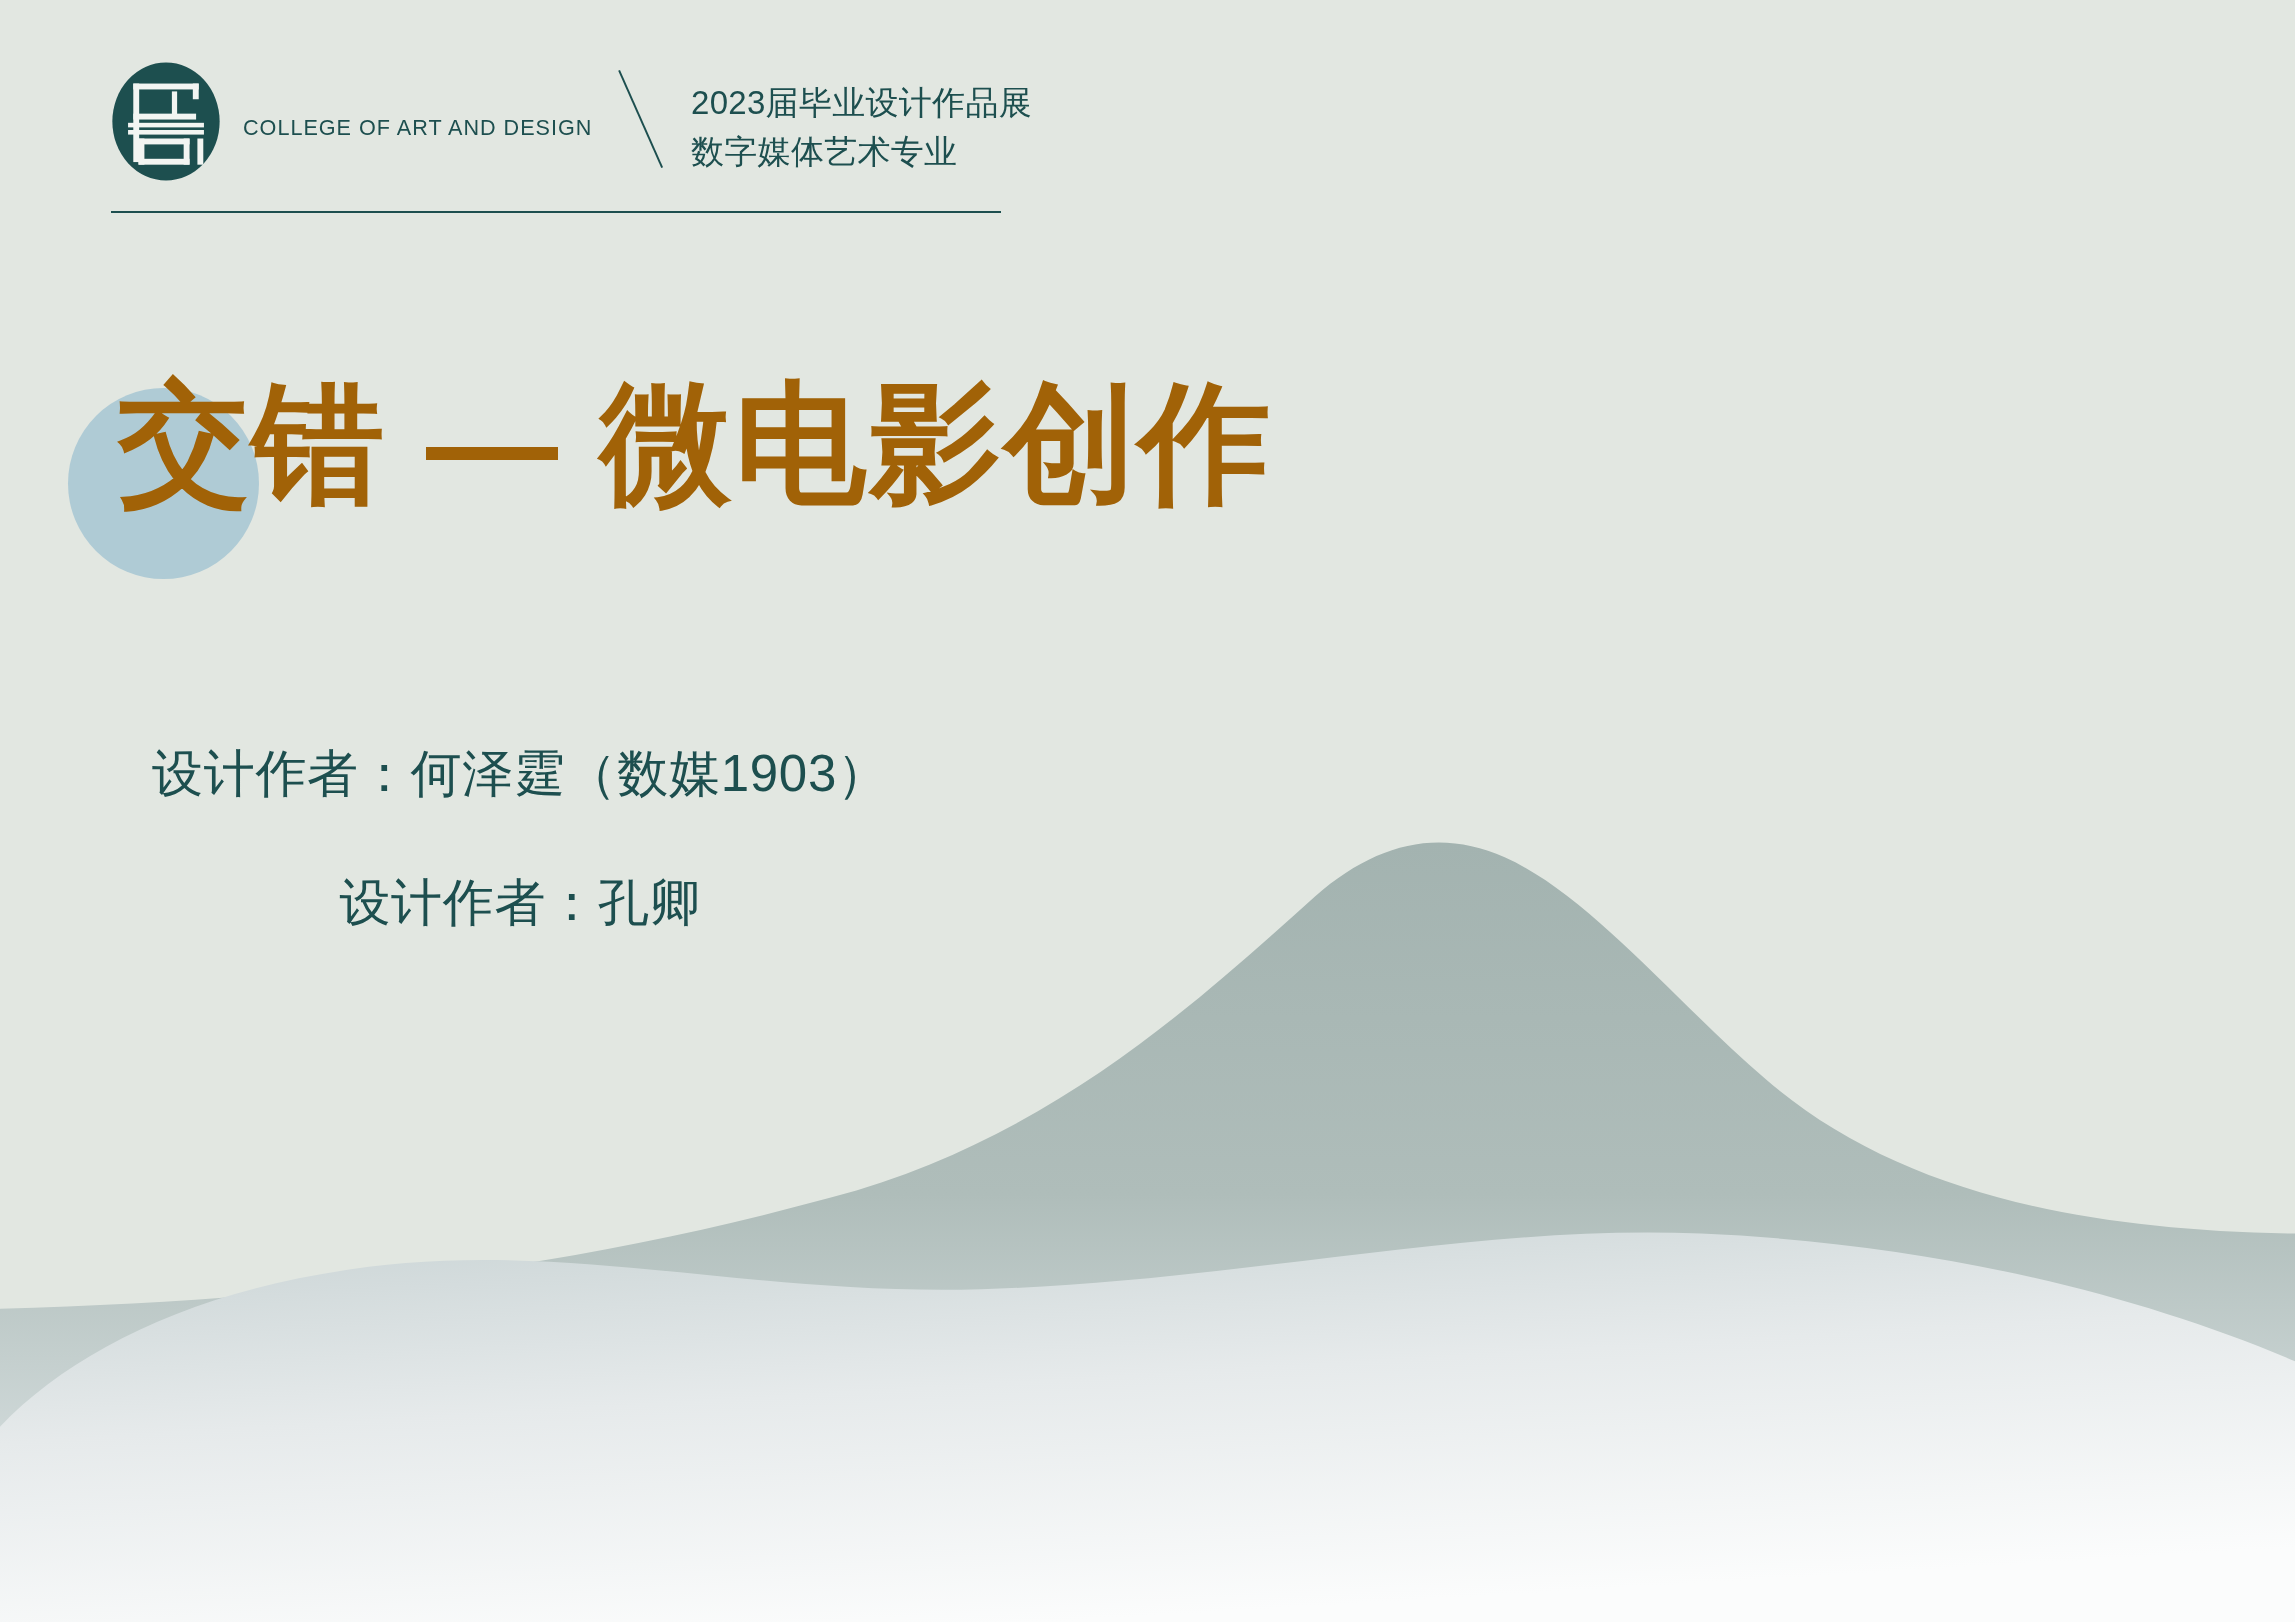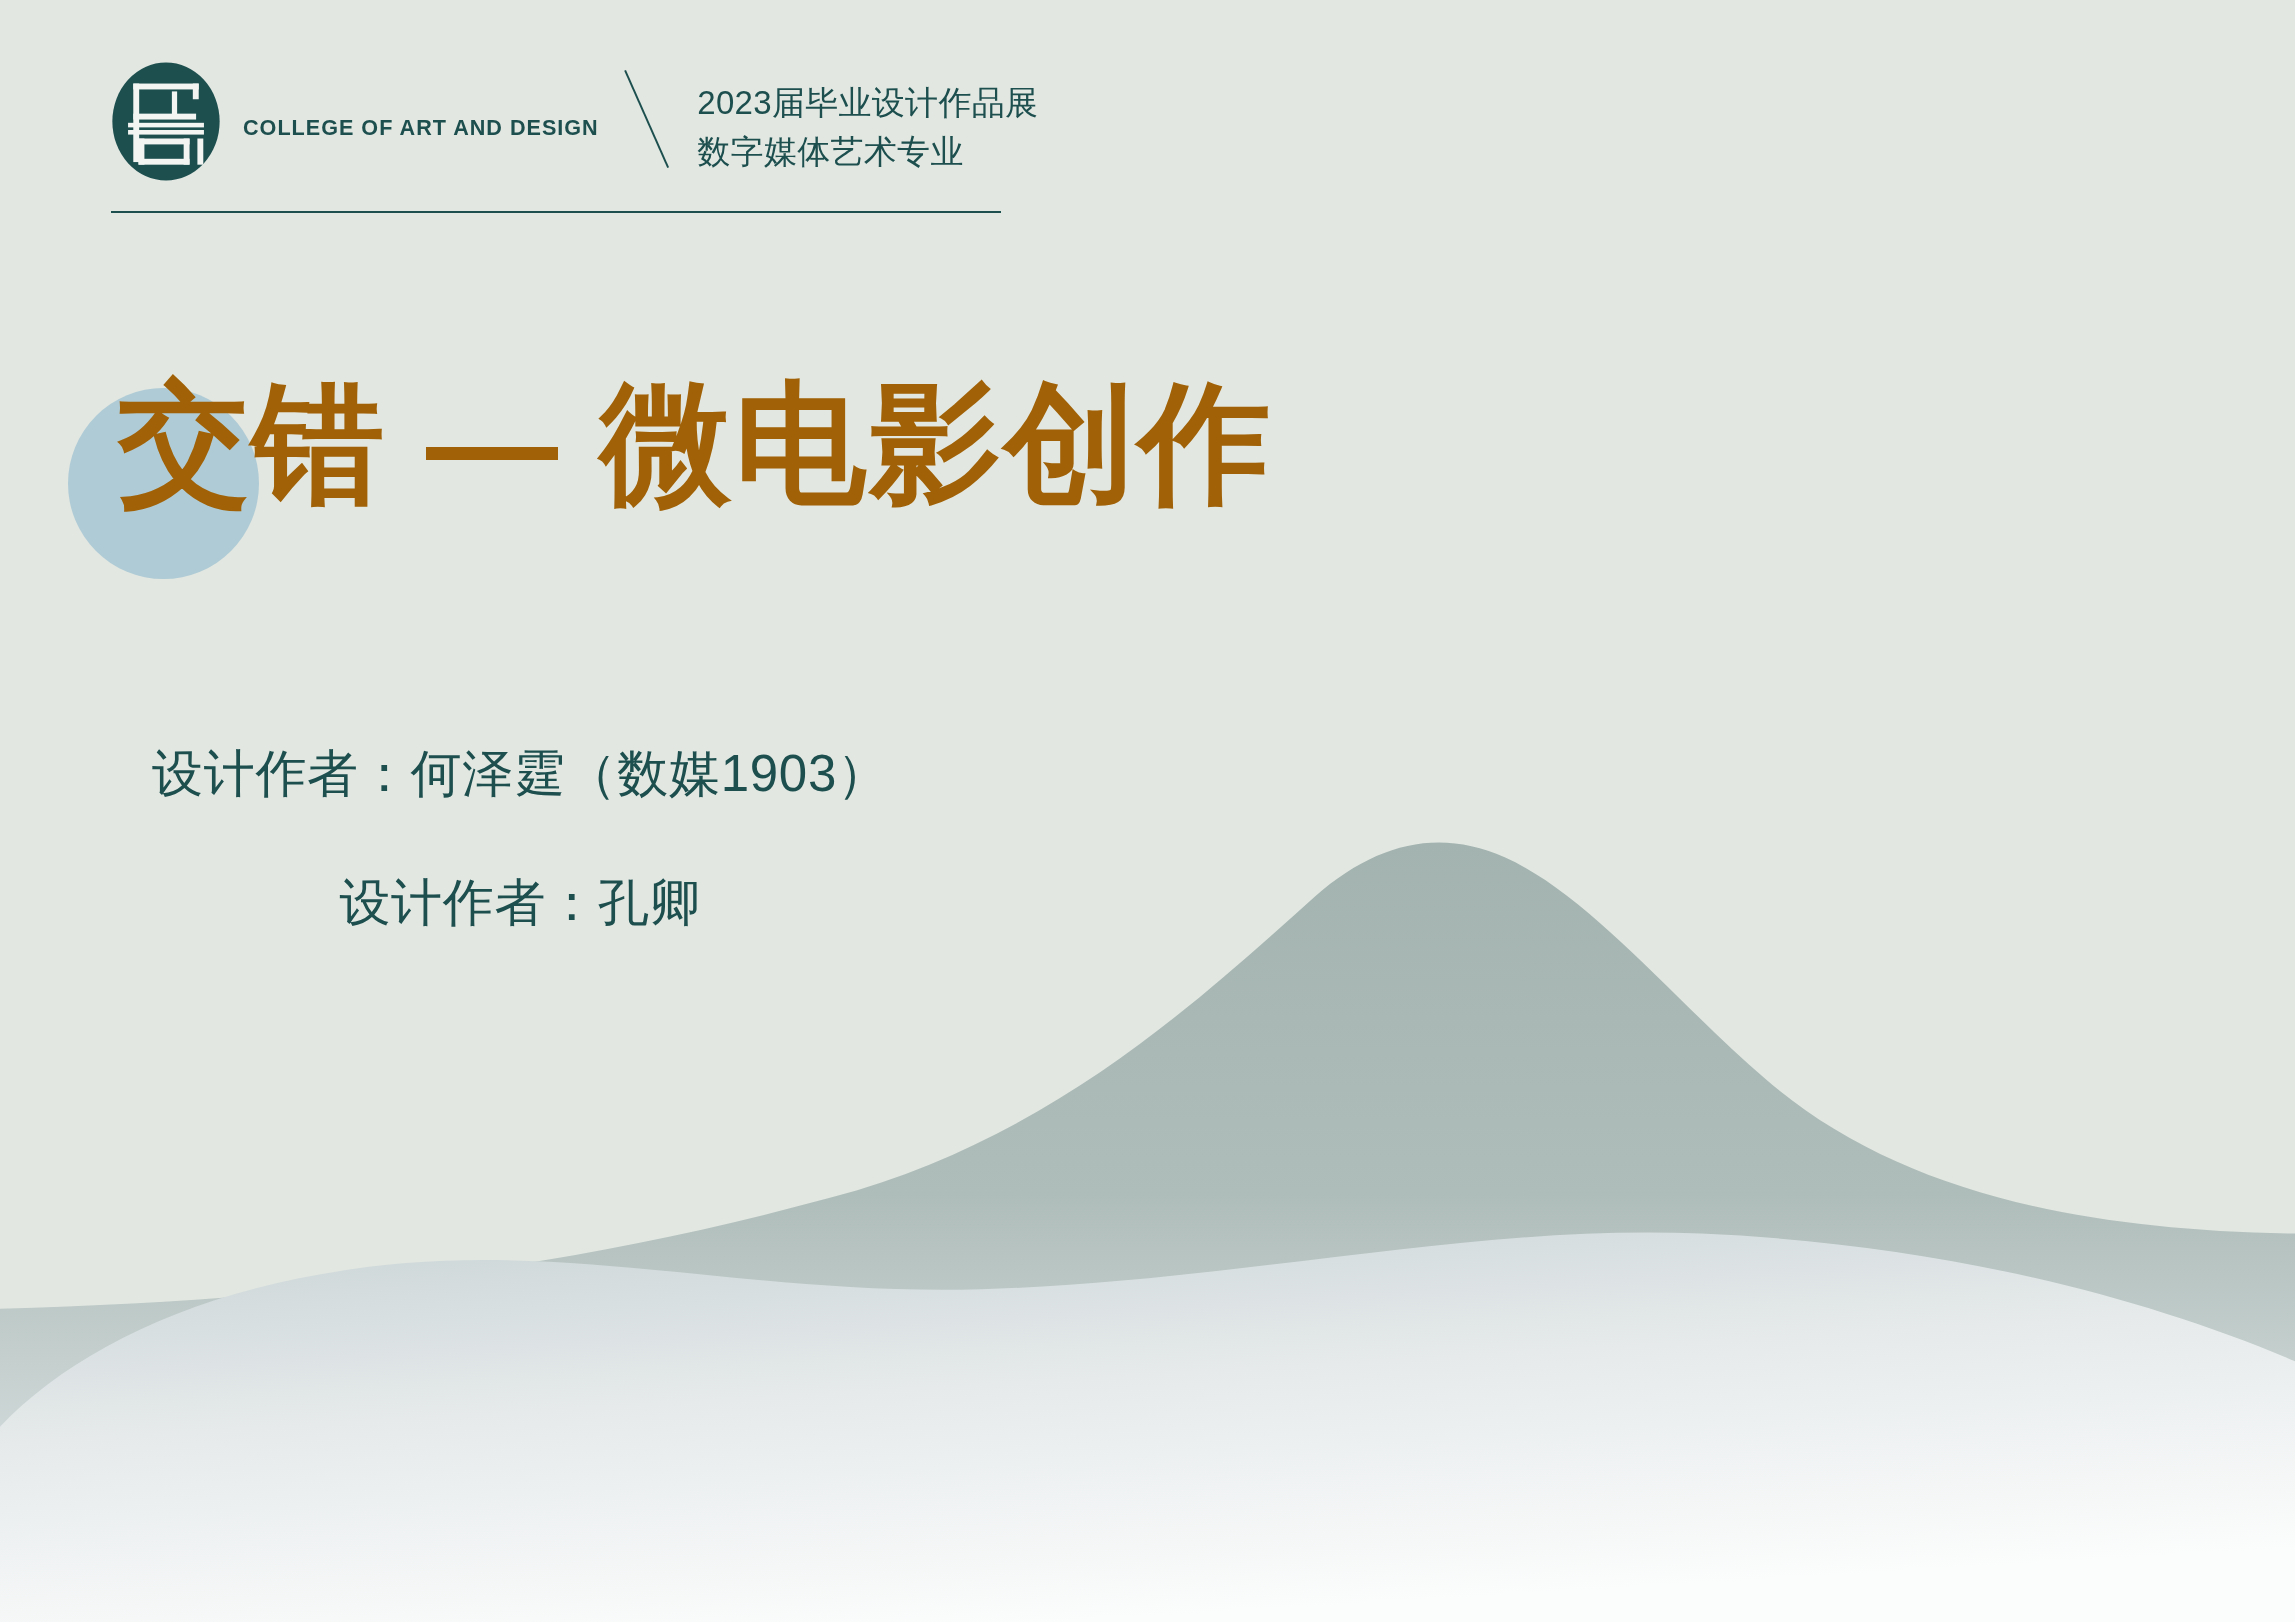--- a/index.html
+++ b/index.html
@@ -58,21 +58,21 @@
     white-space: nowrap;
     font-weight: 400;
   }
   .logo-en {
     font-size: 21.6px;
     line-height: 1.1;
     color: #1d4f4f;
     letter-spacing: 1px;
     white-space: nowrap;
     margin-top: 9.2px;
-    font-weight: 700;
+    font-weight: 400;
     text-align: center;
   }
   .slash-svg {
     width: 79px;
     height: 137px;
     margin-left: 14.4px;
     margin-right: 5.2px;
     flex: none;
   }
   .exhibit-text {

